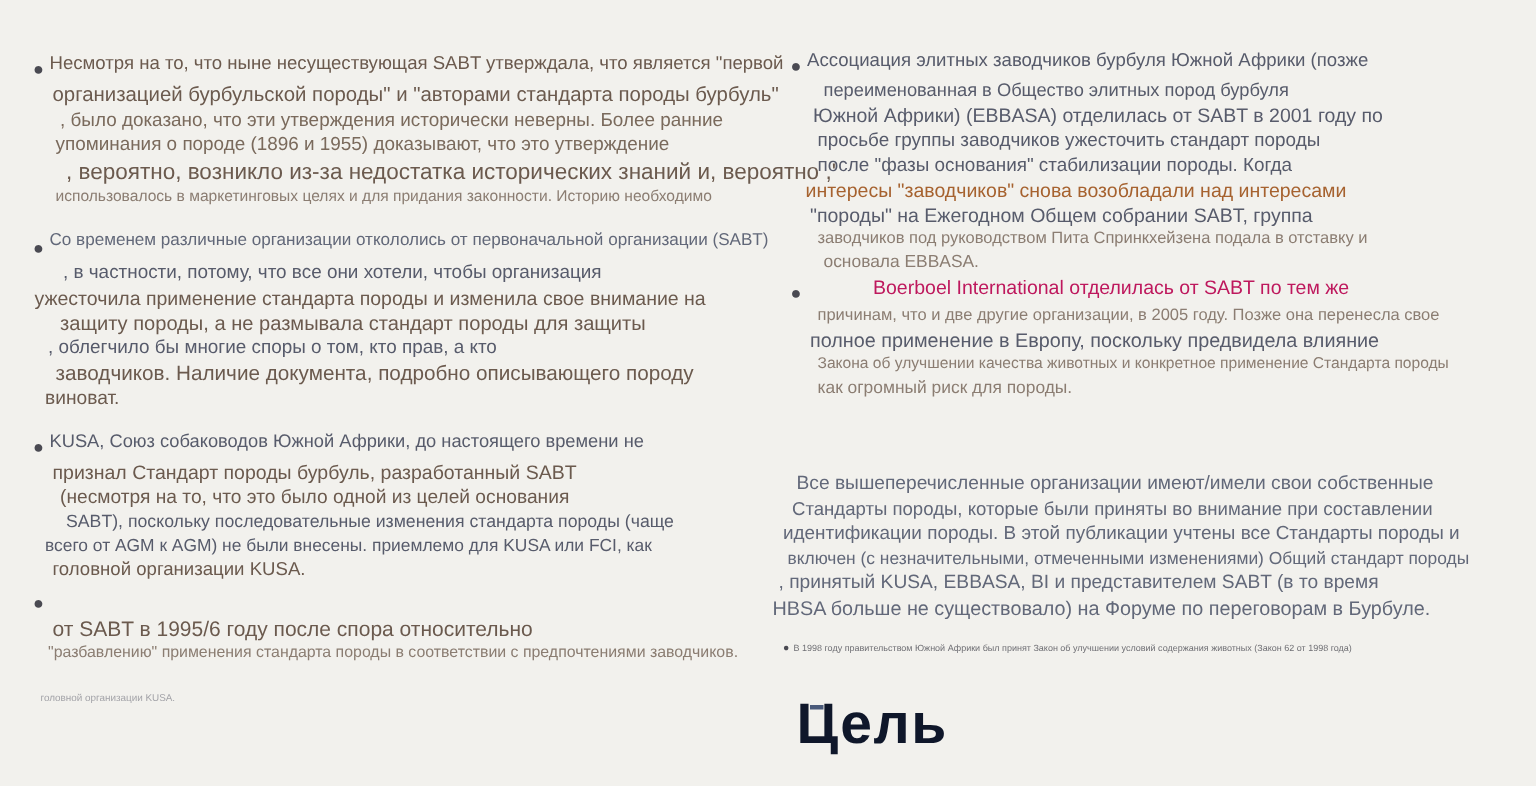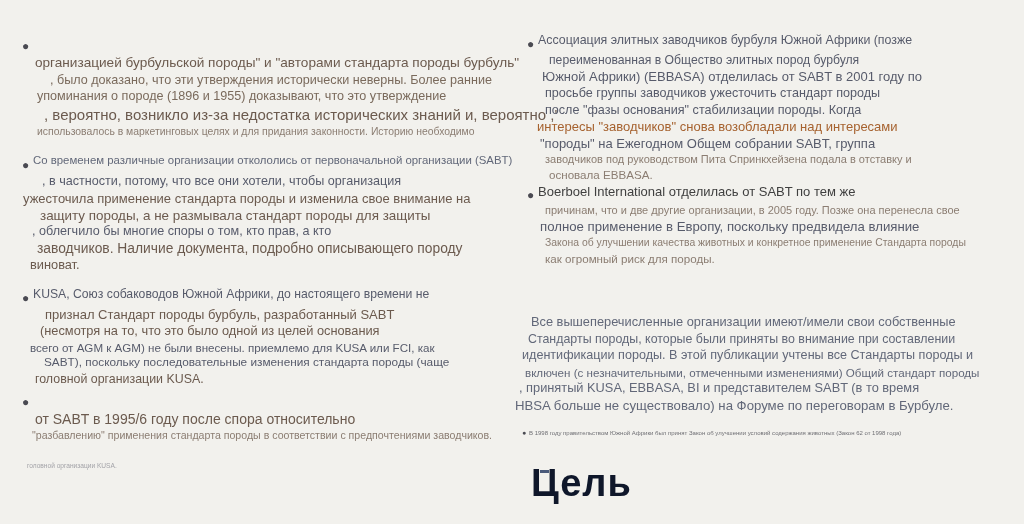--- a/index.html
+++ b/index.html
@@ -54,21 +54,21 @@
     line-height: 1.0;
   }
 
   
   .t-brown   { color: #6b5a4e; }
   .t-brown2  { color: #7a6a5c; }
   .t-taupe   { color: #8b7d72; }
   .t-slate   { color: #575b6b; }
   .t-slate2  { color: #626879; }
   .t-orange  { color: #a6622f; }
-  .t-tan     { color: #404040; }
+  .t-tan     { color: #be185d; margin-left: 44px; }
   .t-graylt  { color: #a3a3a8; }
 
   #goal-heading {
     position: absolute;
     left: 531px;
     top: 462px;
     font-size: 38px;
     font-weight: 700;
     color: #0f172a;
     letter-spacing: 1px;
@@ -98,23 +98,24 @@
 </head>
 <body>
 
 <div id="page">
 
   <div id="left-column" class="column">
 
     <div class="block" style="left:22px; top:36px; width:480px;">
       <div class="bullet-row">
         <span class="bullet-dot">●</span>
+        <span class="line t-brown" style="font-size:12.4px;">Несмотря на то, что ныне несуществующая SABT утверждала, что является "первой</span>
       </div>
       <div class="line t-brown" style="font-size:13.6px; margin-left:13px; margin-top:4px;">организацией бурбульской породы" и "авторами стандарта породы бурбуль"</div>
-      <div class="line t-brown2" style="font-size:12.6px; margin-left:18px; margin-top:4px;text-align:center;">, было доказано, что эти утверждения исторически неверны. Более ранние</div>
+      <div class="line t-brown2" style="font-size:12.6px; margin-left:18px; margin-top:4px;">, было доказано, что эти утверждения исторически неверны. Более ранние</div>
       <div class="line t-brown2" style="font-size:12.6px; margin-left:15px; margin-top:4px;">упоминания о породе (1896 и 1955) доказывают, что это утверждение</div>
       <div class="line t-brown" style="font-size:15px; margin-left:22px; margin-top:4px;">, вероятно, возникло из-за недостатка исторических знаний и, вероятно ,'</div>
       <div class="line t-taupe" style="font-size:10.4px; margin-left:15px; margin-top:5px;">использовалось в маркетинговых целях и для придания законности. Историю необходимо</div>
     </div>
 
     <div class="block" style="left:22px; top:155px; width:480px;">
       <div class="bullet-row">
         <span class="bullet-dot">●</span>
         <span class="line t-slate2" style="font-size:11.4px;">Со временем различные организации откололись от первоначальной организации (SABT)</span>
       </div>
@@ -124,24 +125,24 @@
       <div class="line t-slate" style="font-size:12.6px; margin-left:10px; margin-top:3px;">, облегчило бы многие споры о том, кто прав, а кто</div>
       <div class="line t-brown" style="font-size:13.8px; margin-left:15px; margin-top:4px;">заводчиков. Наличие документа, подробно описывающего породу</div>
       <div class="line t-brown" style="font-size:12.8px; margin-left:8px; margin-top:4px;">виноват.</div>
     </div>
 
     <div class="block" style="left:22px; top:288px; width:480px;">
       <div class="bullet-row">
         <span class="bullet-dot">●</span>
         <span class="line t-slate" style="font-size:12.2px;">KUSA, Союз собаководов Южной Африки, до настоящего времени не</span>
       </div>
-      <div class="line t-brown" style="font-size:13px; margin-left:23px; margin-top:4px;">признал Стандарт породы бурбуль, разработанный SABT</div>
+      <div class="line t-brown" style="font-size:13px; margin-left:13px; margin-top:4px;">признал Стандарт породы бурбуль, разработанный SABT</div>
       <div class="line t-brown" style="font-size:12.8px; margin-left:18px; margin-top:4px;">(несмотря на то, что это было одной из целей основания</div>
+      <div class="line t-slate" style="font-size:11.8px; margin-left:22px; margin-top:4px;">SABT), поскольку последовательные изменения стандарта породы (чаще</div>
       <div class="line t-slate" style="font-size:11.6px; margin-left:8px; margin-top:4px;">всего от AGM к AGM) не были внесены. приемлемо для KUSA или FCI, как</div>
-      <div class="line t-slate" style="font-size:11.8px; margin-left:22px; margin-top:4px;">SABT), поскольку последовательные изменения стандарта породы (чаще</div>
       <div class="line t-brown" style="font-size:12.4px; margin-left:13px; margin-top:4px;">головной организации KUSA.</div>
     </div>
 
     <div class="block" style="left:22px; top:392px; width:490px;">
       <div class="bullet-row">
         <span class="bullet-dot">●</span>
       </div>
       <div class="line t-brown" style="font-size:14px; margin-left:13px; margin-top:4px;">от SABT в 1995/6 году после спора относительно</div>
       <div class="line t-taupe" style="font-size:10.6px; margin-left:10px; margin-top:4px;">"разбавлению" применения стандарта породы в соответствии с предпочтениями заводчиков.</div>
     </div>

